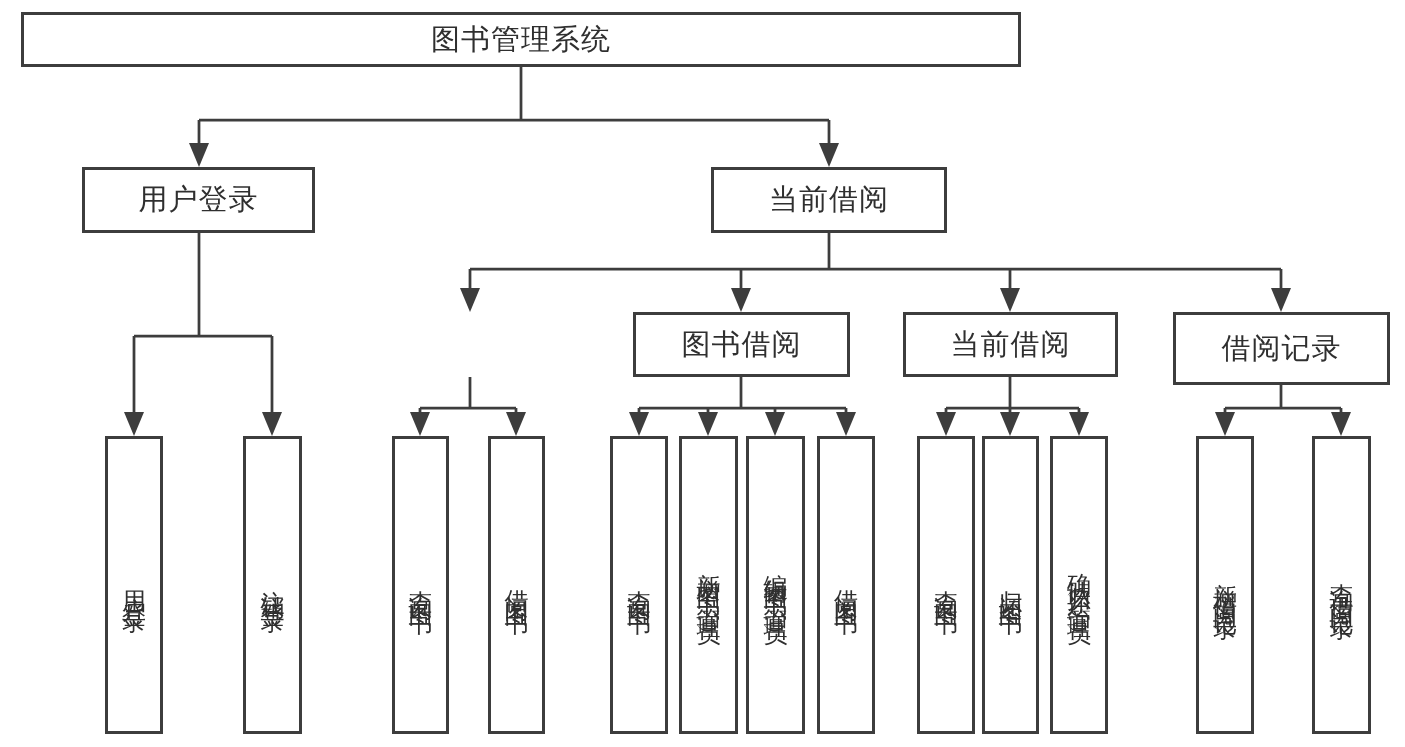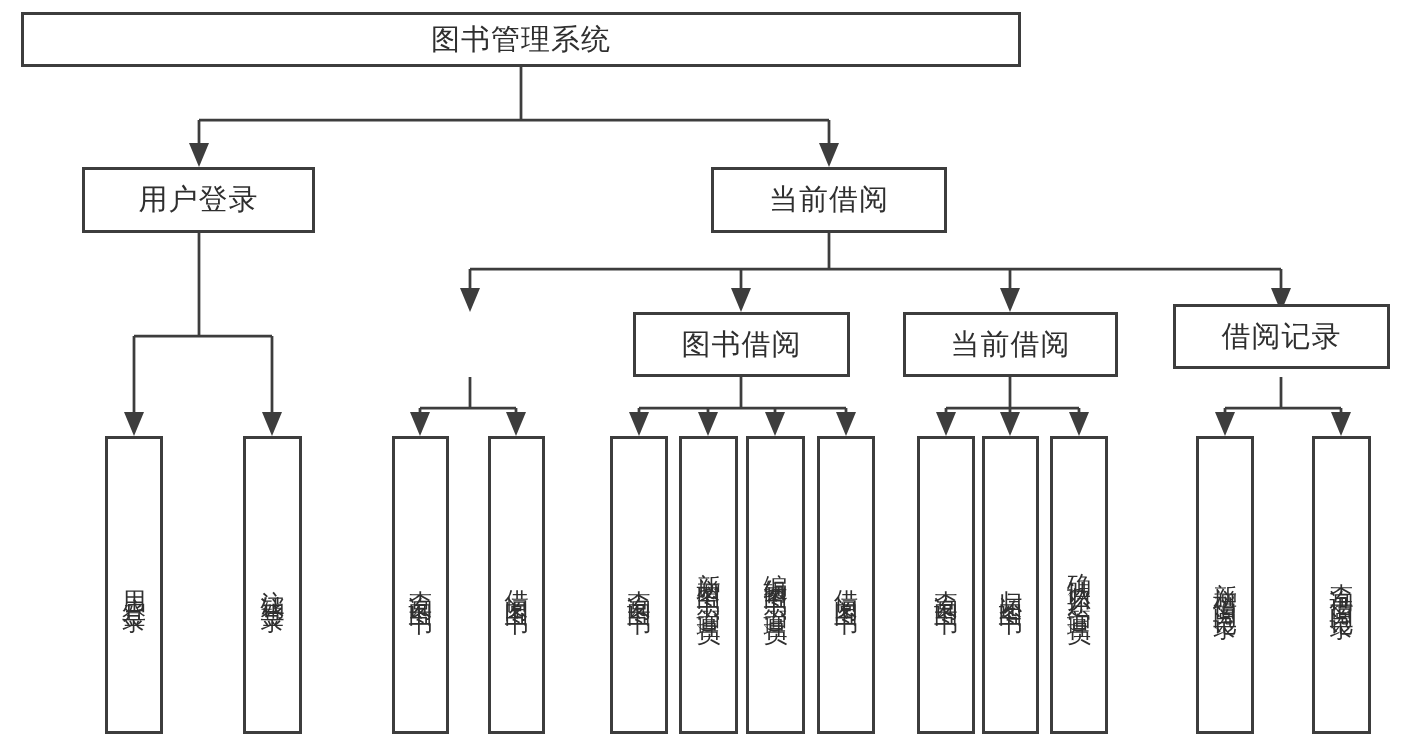--- a/index.html
+++ b/index.html
@@ -140,21 +140,21 @@
     </g>
   </svg>
 
   <div class="node hbox" style="left:21px;top:12px;width:1000px;height:55px;">图书管理系统</div>
 
   <div class="node hbox" style="left:82px;top:167px;width:233px;height:66px;">用户登录</div>
   <div class="node hbox" style="left:711px;top:167px;width:236px;height:66px;">当前借阅</div>
 
   <div class="node hbox" style="left:633px;top:312px;width:217px;height:65px;">图书借阅</div>
   <div class="node hbox" style="left:903px;top:312px;width:215px;height:65px;">当前借阅</div>
-  <div class="node hbox" style="left:1173px;top:304px;width:217px;height:65px;">借阅记录</div>
+  <div class="node hbox" style="left:1173px;top:312px;width:217px;height:73px;">借阅记录</div>
 
   <div class="node vbox" style="left:105px;top:436px;width:58px;height:298px;">用户登录</div>
   <div class="node vbox" style="left:243px;top:436px;width:59px;height:298px;">注销登录</div>
 
   <div class="node vbox" style="left:392px;top:436px;width:57px;height:298px;">查询图书</div>
   <div class="node vbox" style="left:488px;top:436px;width:57px;height:298px;">借阅图书</div>
 
   <div class="node vbox" style="left:610px;top:436px;width:58px;height:298px;">查询图书</div>
   <div class="node vbox" style="left:679px;top:436px;width:59px;height:298px;">新增图书（管理员）</div>
   <div class="node vbox" style="left:746px;top:436px;width:59px;height:298px;">编辑图书（管理员）</div>

